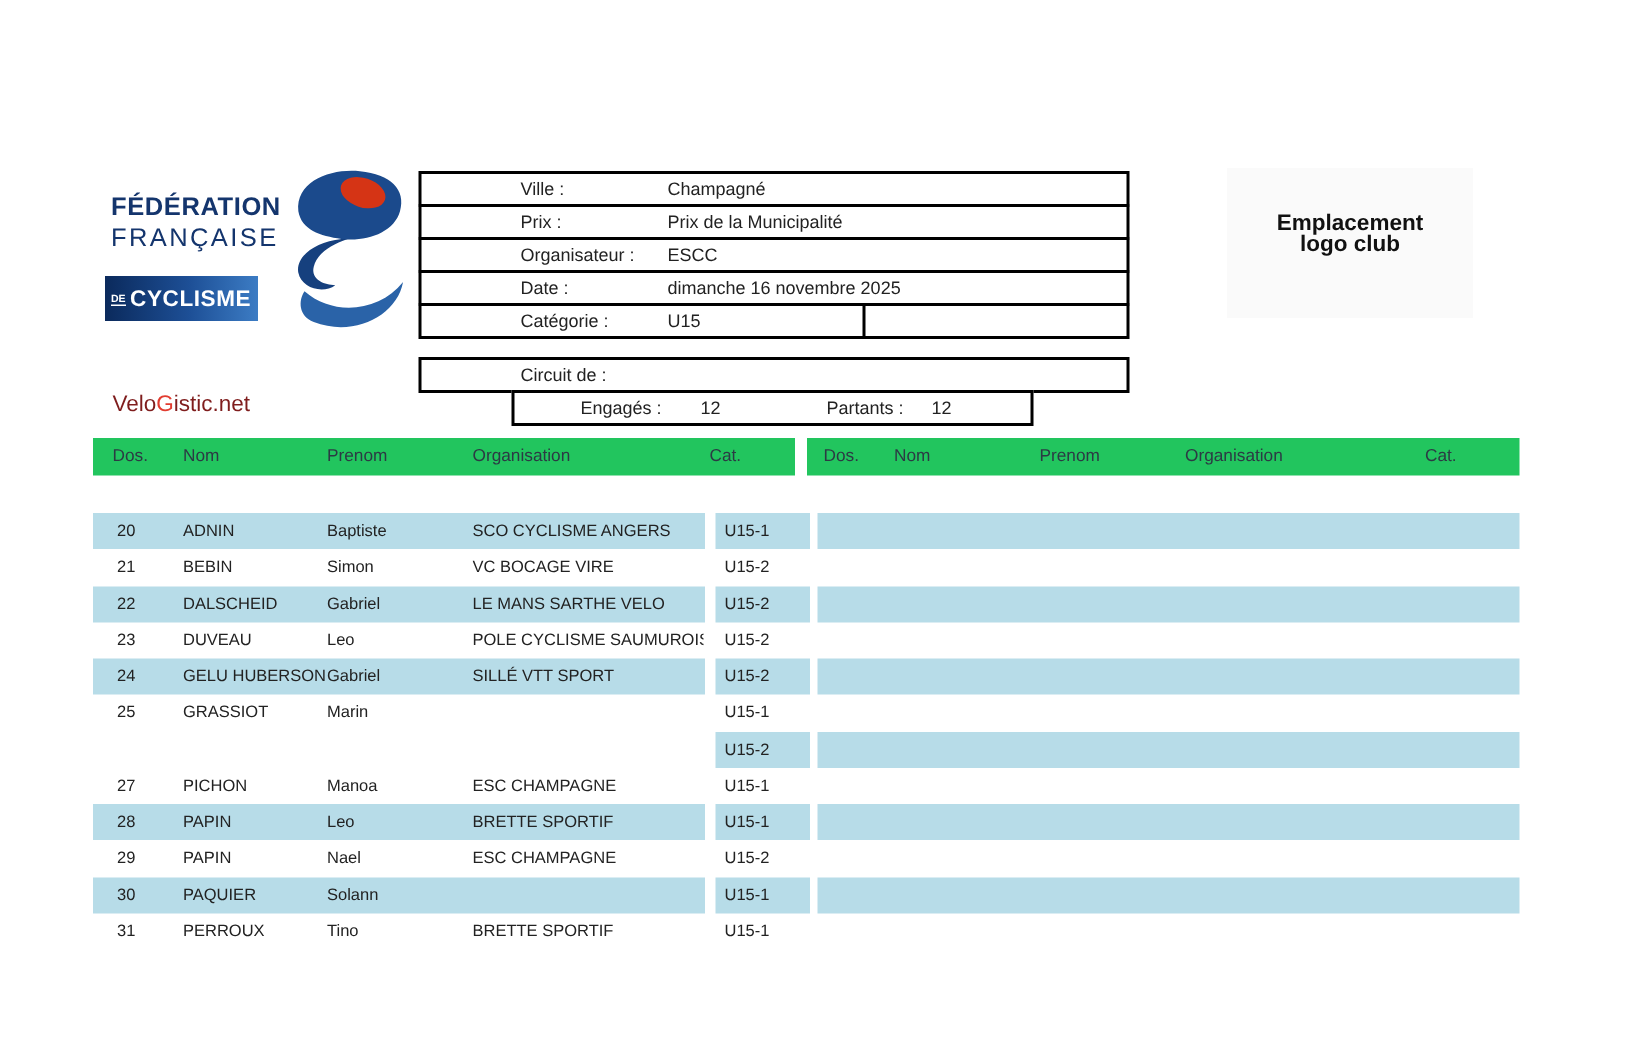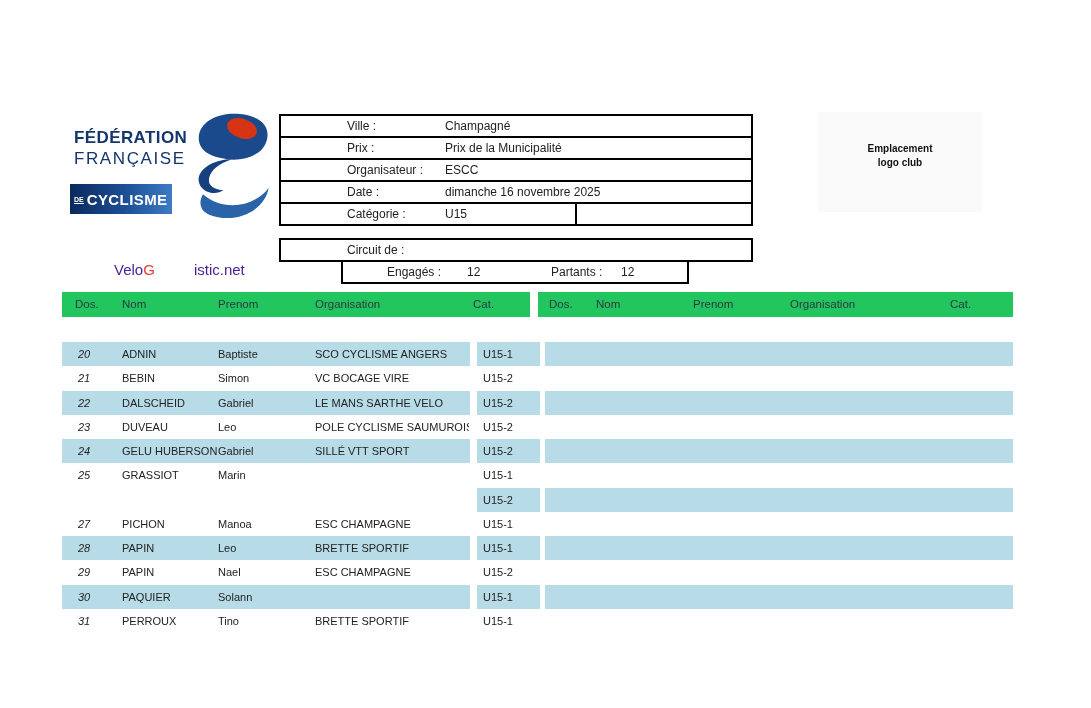--- a/index.html
+++ b/index.html
@@ -36,44 +36,44 @@
   .ev-label { position:absolute; left:66px; top:0; line-height:20px; font-size:12px; }
   .ev-value { position:absolute; left:164px; top:0; line-height:20px; font-size:12px; }
   .ev-divider { position:absolute; left:294px; top:0; width:0; height:20px; border-left:2px solid #000; }
 
   #circuit-box { left:279px; top:238px; width:474px; height:24px; border:2px solid #000; background:#fff; }
   #engages-box { left:341px; top:260px; width:348px; height:24px; border:2px solid #000; background:#fff; }
   #engages-box span, #circuit-box span { position:absolute; top:0; line-height:20px; font-size:12px; }
 
   
   #velogistic { left:75px; top:261px; font-size:15px; }
-  .vg-gray { color:#4c1d95;margin-left:39px; }
+  .vg-gray { color:#7f1d1d; }
   .vg-red  { color:#e23c30; }
 
   
   #club-logo-box {
     left:818px; top:112px; width:164px; height:100px;
     background:#fafafa; text-align:center; padding-top:30px;
-    font-size:10px; font-weight:bold; color:#111; line-height:14px;
+    font-size:15px; font-weight:bold; color:#111; line-height:14px;
   }
 
   
   .thead { top:292px; height:25px; background:#22c55e; }
   #thead-left  { left:62px;  width:468px; }
   #thead-right { left:538px; width:475px; }
   .thead span { position:absolute; top:0; line-height:25px; font-size:11.5px; color:#2c3a44; }
 
   #left-rows  { left:62px;  top:342px; width:468px; }
   #right-rows { left:545px; top:342px; width:468px; }
   .trow { position:relative; width:468px; height:24.25px; }
   .bandA { position:absolute; left:0; top:0; width:408px; height:100%; }
   .bandB { position:absolute; left:415px; top:0; width:63px; height:100%; }
   .trow:nth-child(odd) .bandA, .trow:nth-child(odd) .bandB { background:#b7dce8; }
   .cell { position:absolute; top:0; line-height:24.25px; font-size:11px; white-space:nowrap; overflow:hidden; color:#222; }
-  .c-dos { left:16px; width:40px;font-style:italic; }
+  .c-dos { left:16px; width:40px; }
   .c-nom { left:60px; width:96px; }
   .c-pre { left:156px; width:95px; }
   .c-org { left:253px; width:154px; }
   .c-cat { left:6px;  width:46px; }
 
   .rrow { width:468px; height:24.25px; }
   .rrow:nth-child(odd) { background:#b7dce8; }
 </style>
 </head>
 <body>

